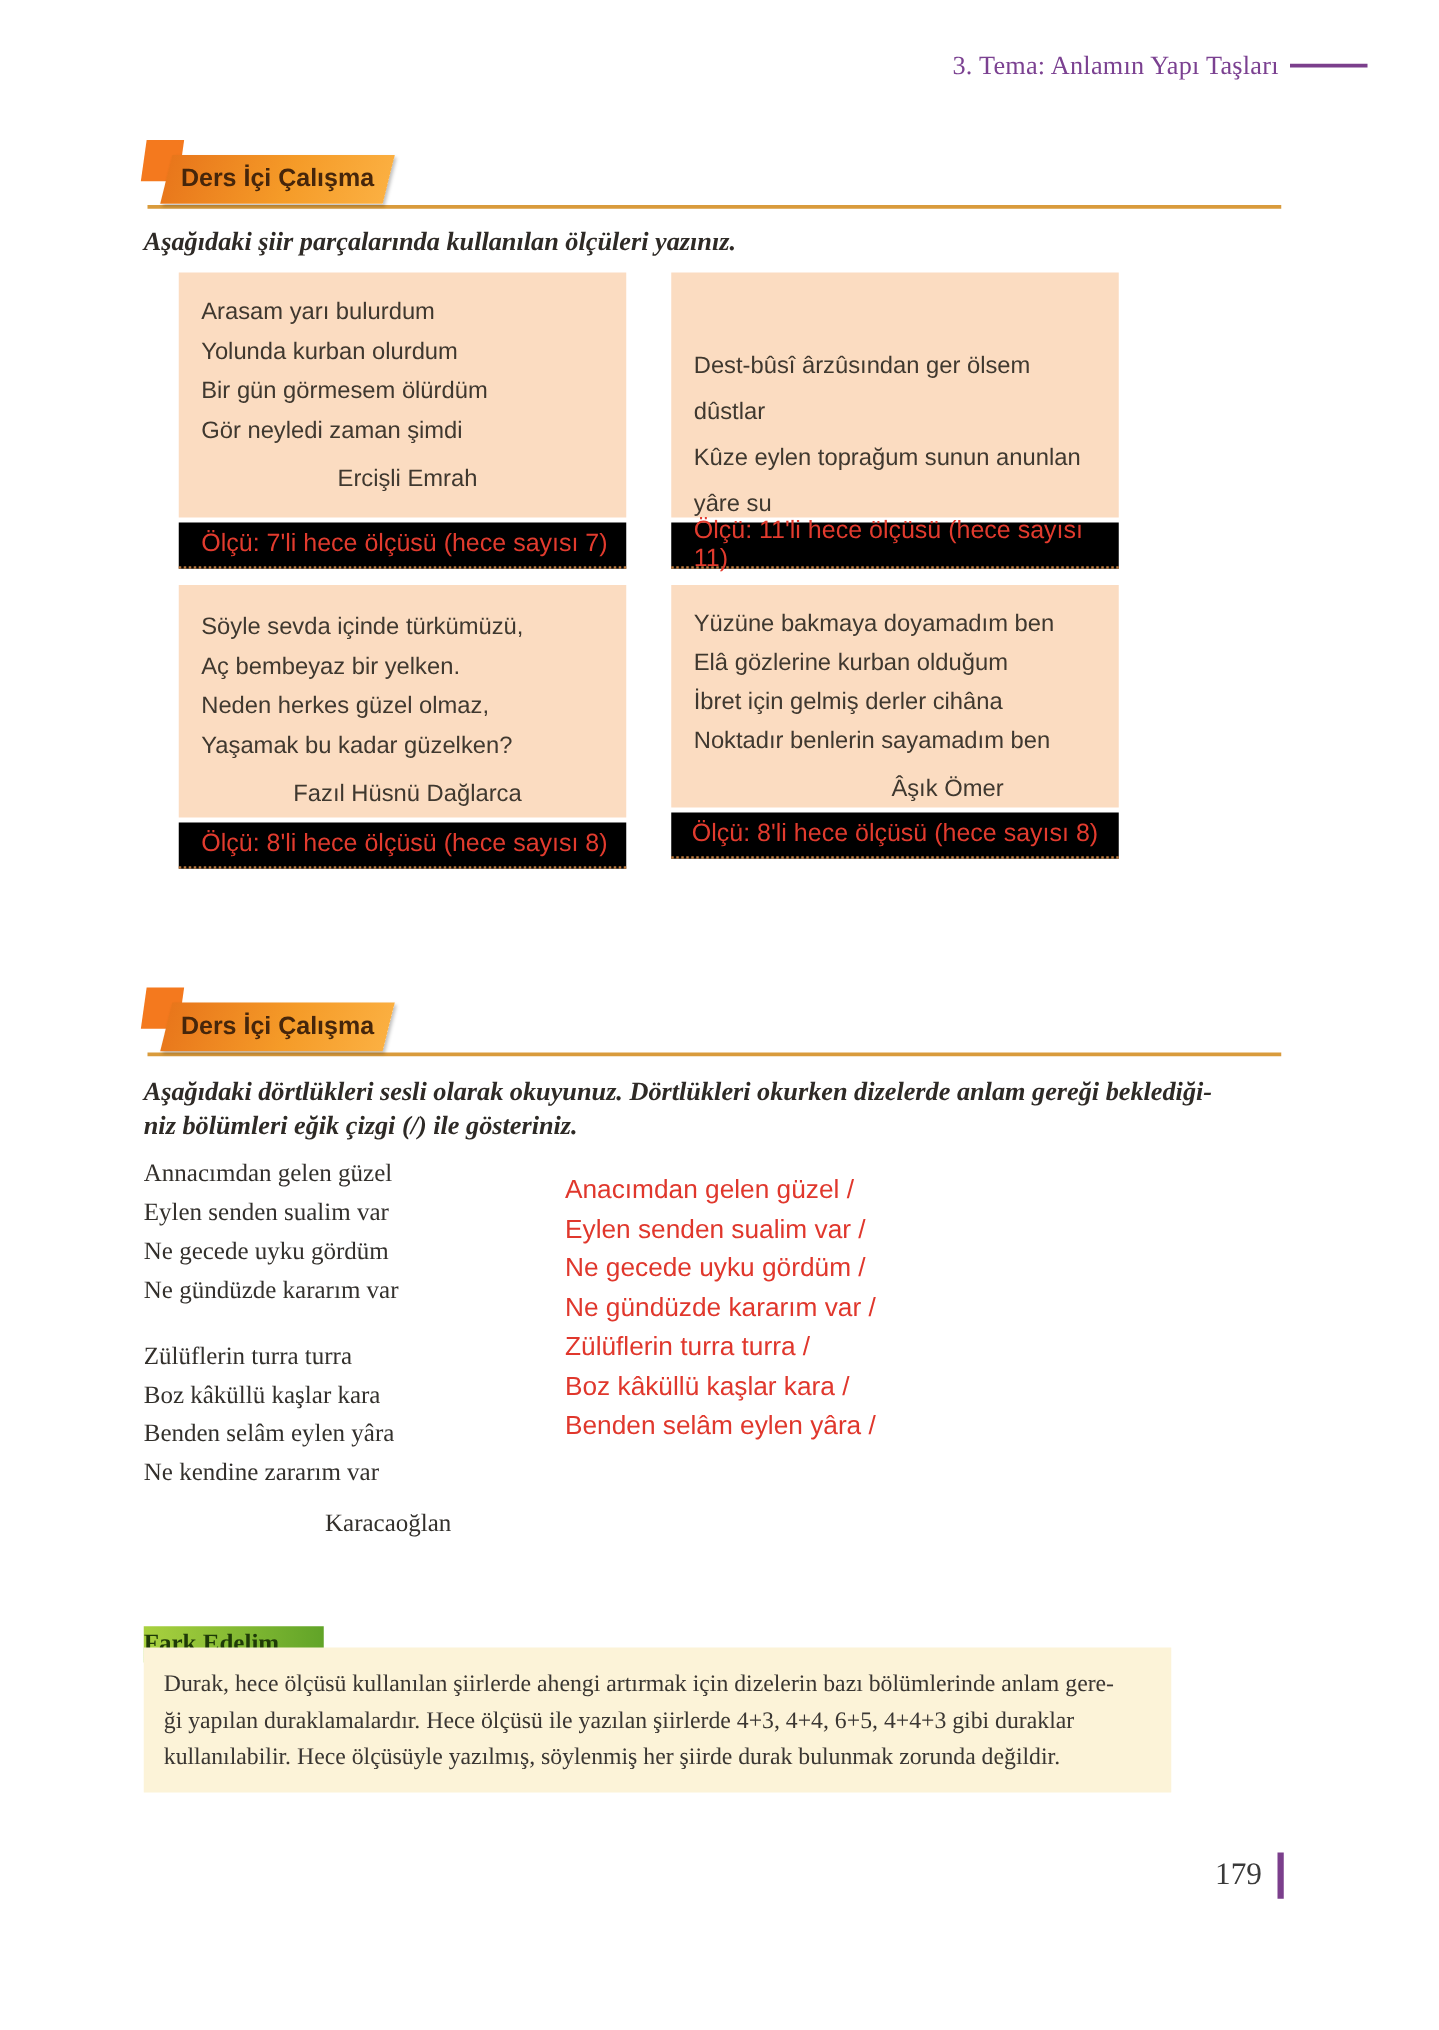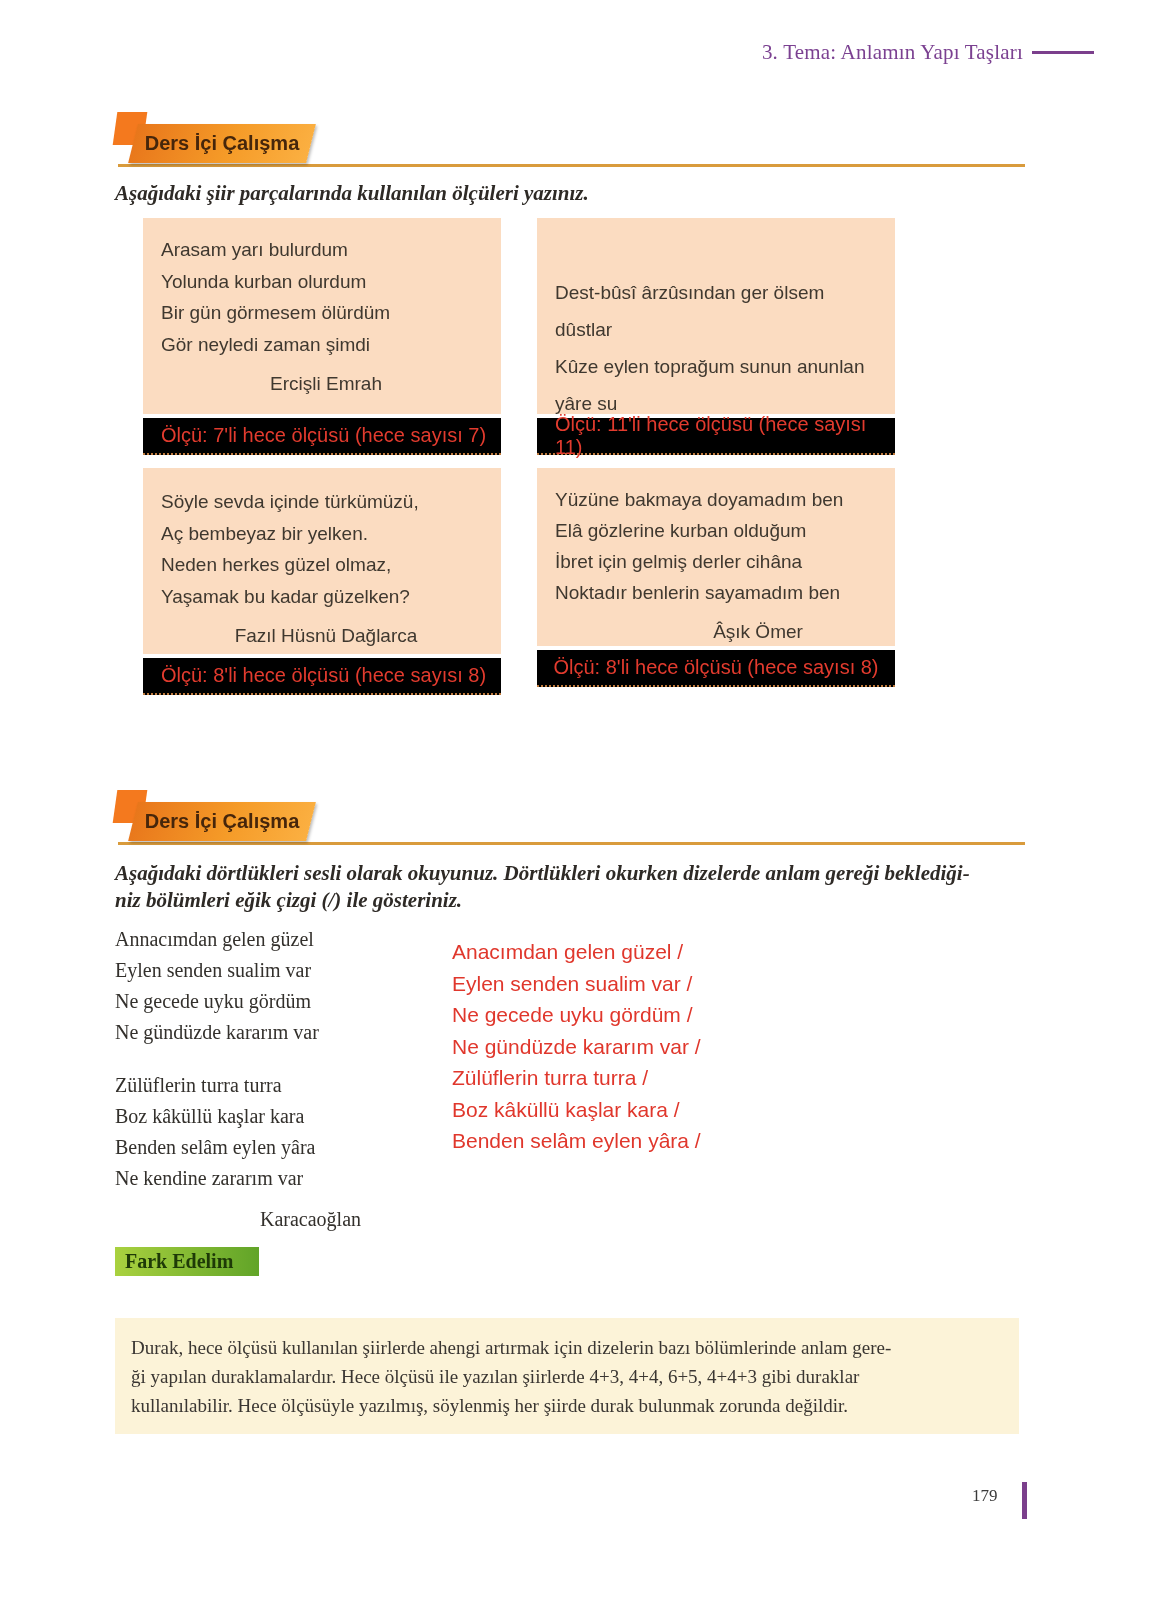--- a/index.html
+++ b/index.html
@@ -68,35 +68,35 @@
   }
   .stanza-gap{height:22px;}
   .poem-serif .byline{margin-top:10px;padding-left:145px;}
   .handwritten{
     position:absolute;left:452px;top:936px;
     font-size:21px;color:#e0372c;line-height:31.5px;
   }
 
   
   .note-badge{
-    position:absolute;left:115px;top:1247px;width:144px;height:29px;
+    position:absolute;left:115px;top:1301px;width:144px;height:29px;
     background:linear-gradient(to right,#a9d13f,#61a428);
     font-family:"Liberation Serif",serif;font-weight:bold;font-size:20px;color:#1e3a07;
-    line-height:29px;padding-left:10px;box-sizing:border-box;
+    line-height:29px;box-sizing:border-box;
   }
   .note-box{
-    position:absolute;left:115px;top:1318px;width:904px;height:116px;
+    position:absolute;left:115px;top:1318px;width:822px;height:116px;
     background:#fcf3d8;box-sizing:border-box;padding:15px 16px;
     font-family:"Liberation Serif",serif;font-size:19px;color:#3a3632;line-height:29px;
   }
 
   
   .page-number{
     position:absolute;left:972px;top:1486px;
-    font-family:"Liberation Serif",serif;font-size:17px;color:#3a3a3a;
+    font-family:"Liberation Serif",serif;font-size:25px;color:#3a3a3a;
   }
   .page-number-bar{position:absolute;left:1022px;top:1482px;width:5px;height:37px;background:#7b3f8c;}
 </style>
 </head>
 <body>
 
 <div class="page-header">
   <span class="title">3. Tema: Anlamın Yapı Taşları</span>
   <span class="rule"></span>
 </div>

